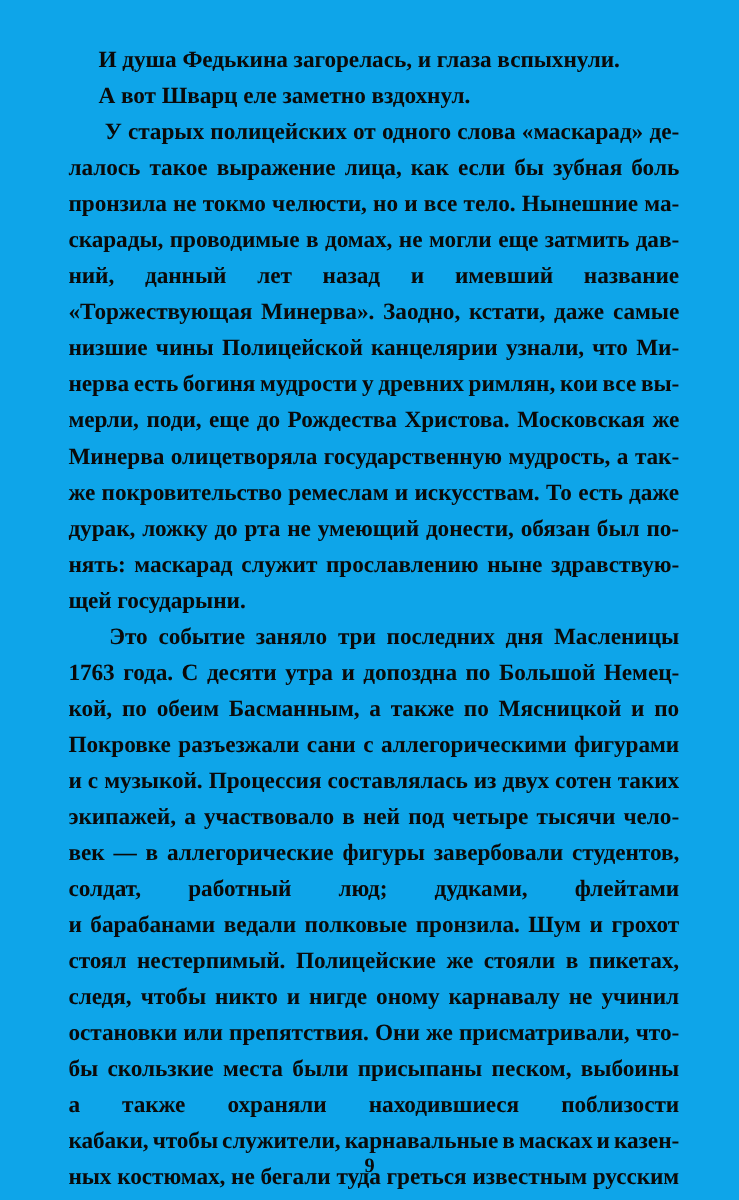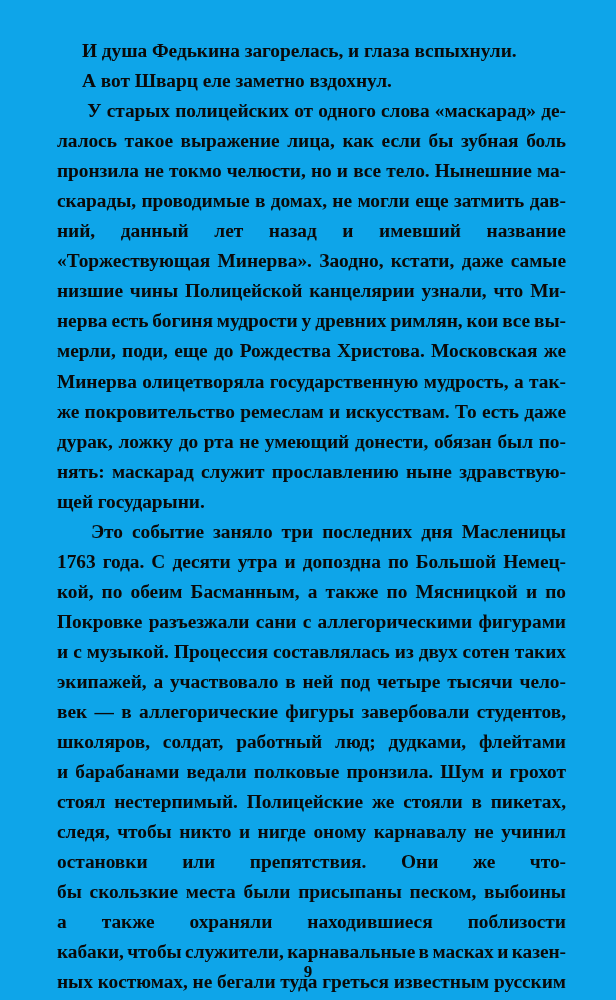--- a/index.html
+++ b/index.html
@@ -295,21 +295,20 @@
         <span class="ln just">
           <span class="w">век</span>
           <span class="w">—</span>
           <span class="w">в</span>
           <span class="w">аллегорические</span>
           <span class="w">фигуры</span>
           <span class="w">завербовали</span>
           <span class="w">студентов,</span>
         </span>
         <span class="ln just">
-          <span class="w">школяров,</span>
           <span class="w">солдат,</span>
           <span class="w">работный</span>
           <span class="w">люд;</span>
           <span class="w">дудками,</span>
           <span class="w">флейтами</span>
         </span>
         <span class="ln just">
           <span class="w">и</span>
           <span class="w">барабанами</span>
           <span class="w">ведали</span>
@@ -338,20 +337,21 @@
           <span class="w">карнавалу</span>
           <span class="w">не</span>
           <span class="w">учинил</span>
         </span>
         <span class="ln just">
           <span class="w">остановки</span>
           <span class="w">или</span>
           <span class="w">препятствия.</span>
           <span class="w">Они</span>
           <span class="w">же</span>
+          <span class="w">присматривали,</span>
           <span class="w">что-</span>
         </span>
         <span class="ln just">
           <span class="w">бы</span>
           <span class="w">скользкие</span>
           <span class="w">места</span>
           <span class="w">были</span>
           <span class="w">присыпаны</span>
           <span class="w">песком,</span>
           <span class="w">выбоины</span>

